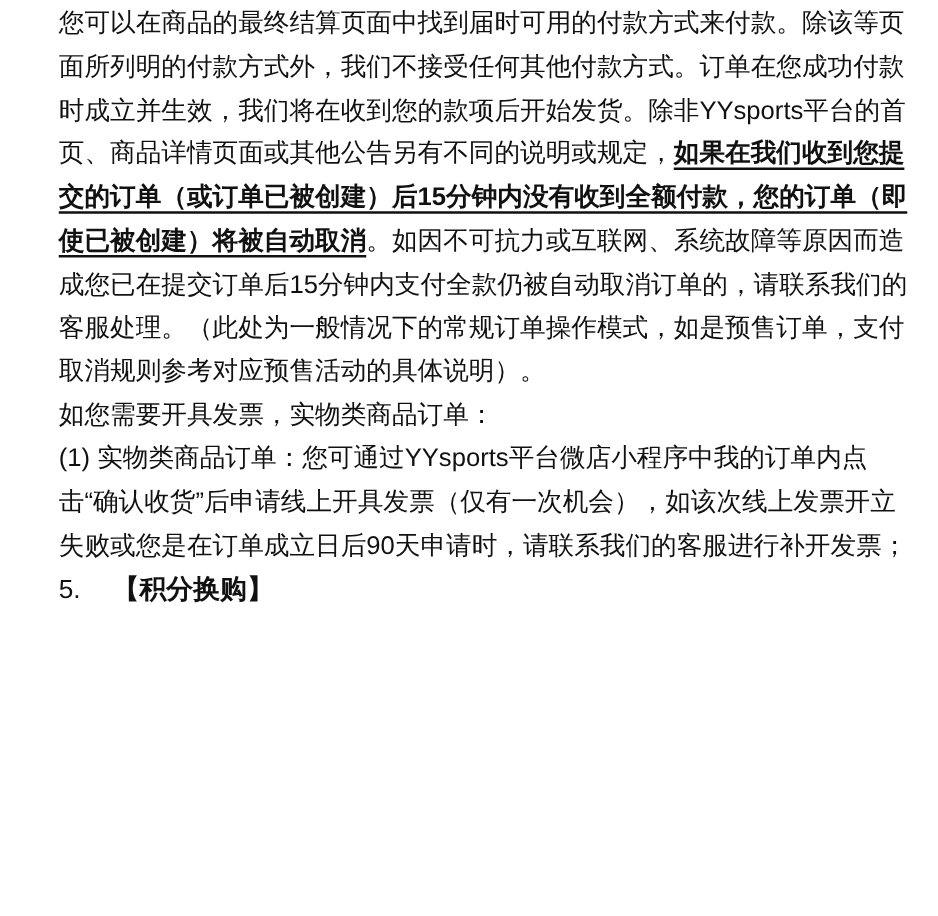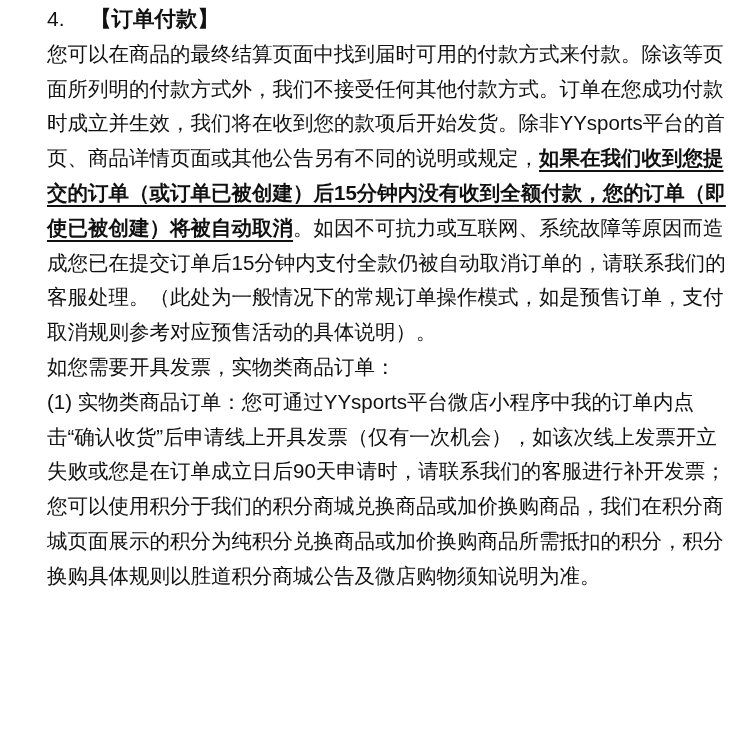--- a/index.html
+++ b/index.html
@@ -48,27 +48,26 @@
     text-decoration: underline;
     text-decoration-thickness: 2px;
     text-underline-offset: 5px;
   }
 </style>
 </head>
 <body>
 
 <div class="doc">
 
-  <div class="sec">
-    <span class="sec-num">4.</span><span class="sec-title">【订单付款】</span>
-  </div>
 
   <p class="para"><span>您可以在商品的最终结算页面中找到届时可用的付款方式来付款。除该等页面所列明的付款方式外，我们不接受任何其他付款方式。订单在您成功付款时成立并生效，我们将在收到您的款项后开始发货。除非YYsports平台的首页、商品详情页面或其他公告另有不同的说明或规定，</span><span class="em">如果在我们收到您提交的订单（或订单已被创建）后15分钟内没有收到全额付款，您的订单（即使已被创建）将被自动取消</span><span>。如因不可抗力或互联网、系统故障等原因而造成您已在提交订单后15分钟内支付全款仍被自动取消订单的，请联系我们的客服处理。（此处为一般情况下的常规订单操作模式，如是预售订单，支付取消规则参考对应预售活动的具体说明）。</span></p>
 
   <p class="para">如您需要开具发票，实物类商品订单：</p>
 
   <p class="para">(1) 实物类商品订单：您可通过YYsports平台微店小程序中我的订单内点击“确认收货”后申请线上开具发票（仅有一次机会），如该次线上发票开立失败或您是在订单成立日后90天申请时，请联系我们的客服进行补开发票；</p>
 
 
+  <div class="sec">
+    <span class="sec-num">5.</span><span class="sec-title">【积分换购】</span>
+  </div>
 
-  <p class="para">您可以使用积分于我们的积分商城兑换商品或加价换购商品，我们在积分商城页面展示的积分为纯积分兑换商品或加价换购商品所需抵扣的积分，积分换购具体规则以胜道积分商城公告及微店购物须知说明为准。</p>
 
 </div>
 
 </body></html>

